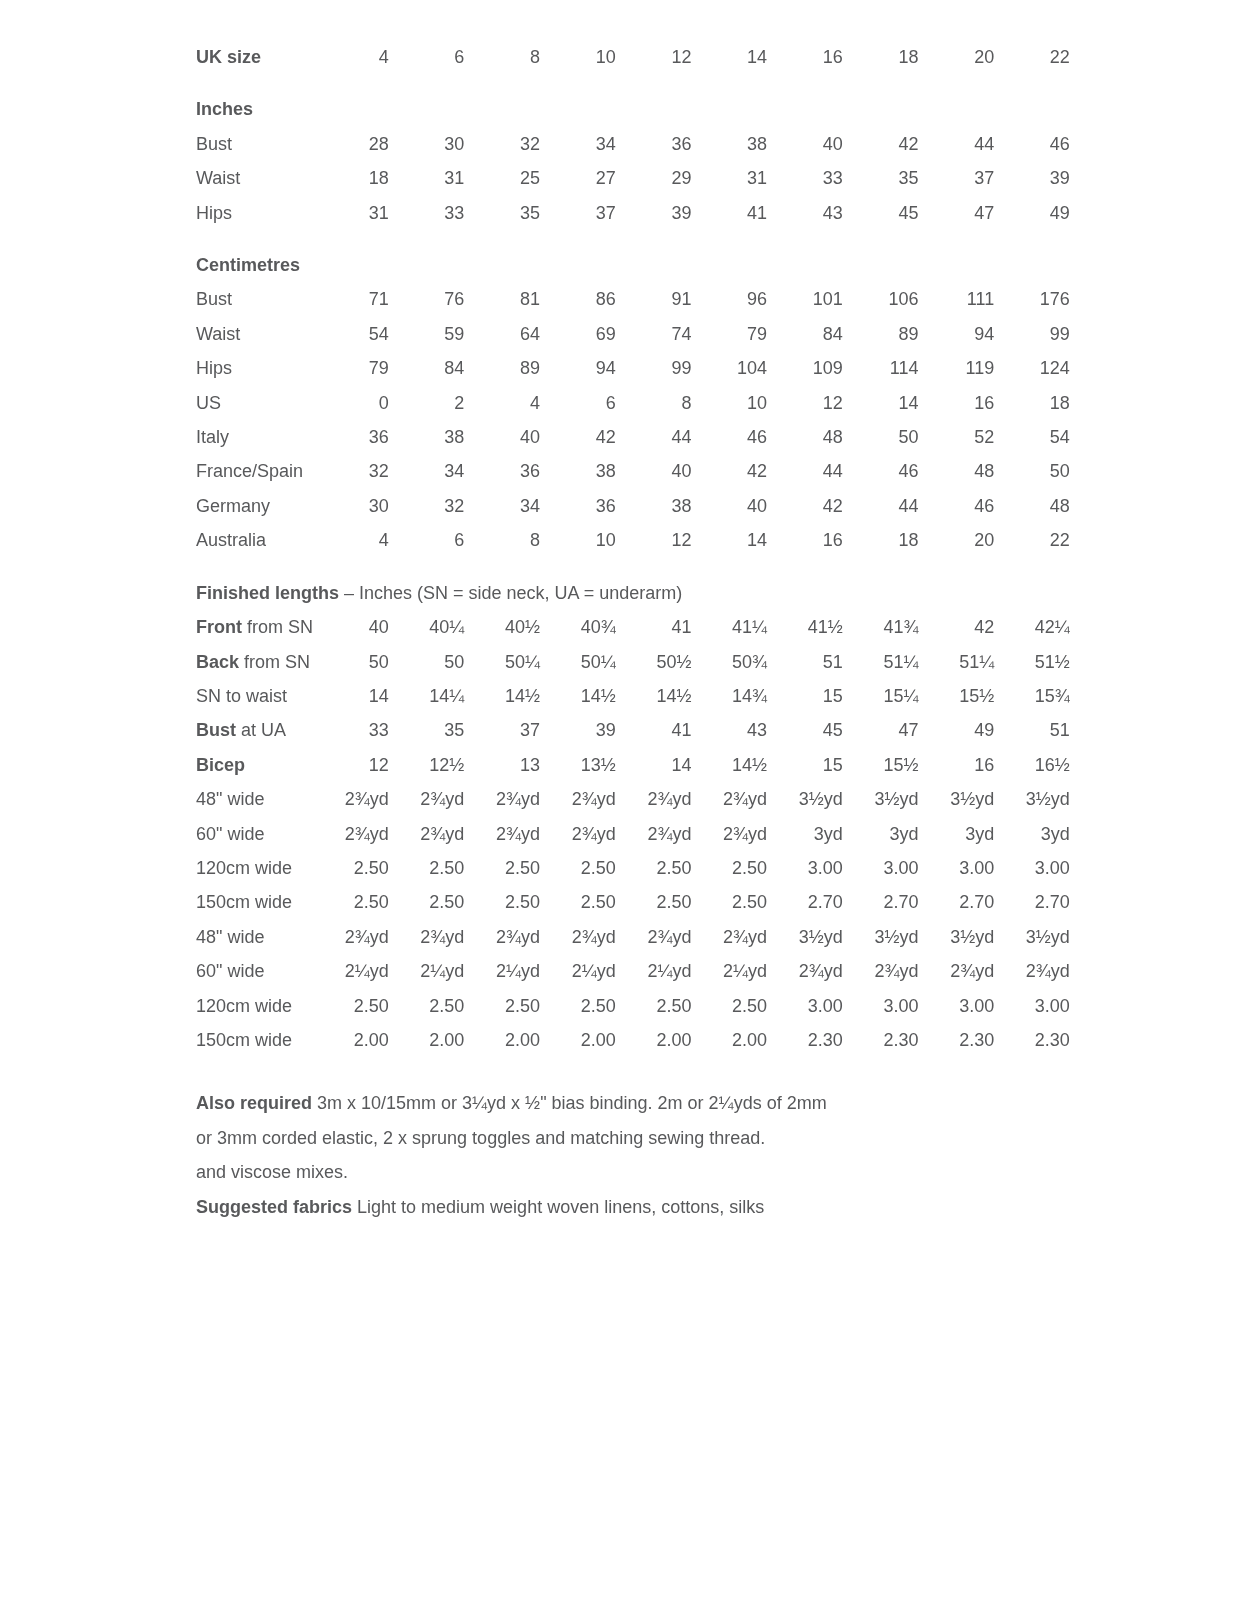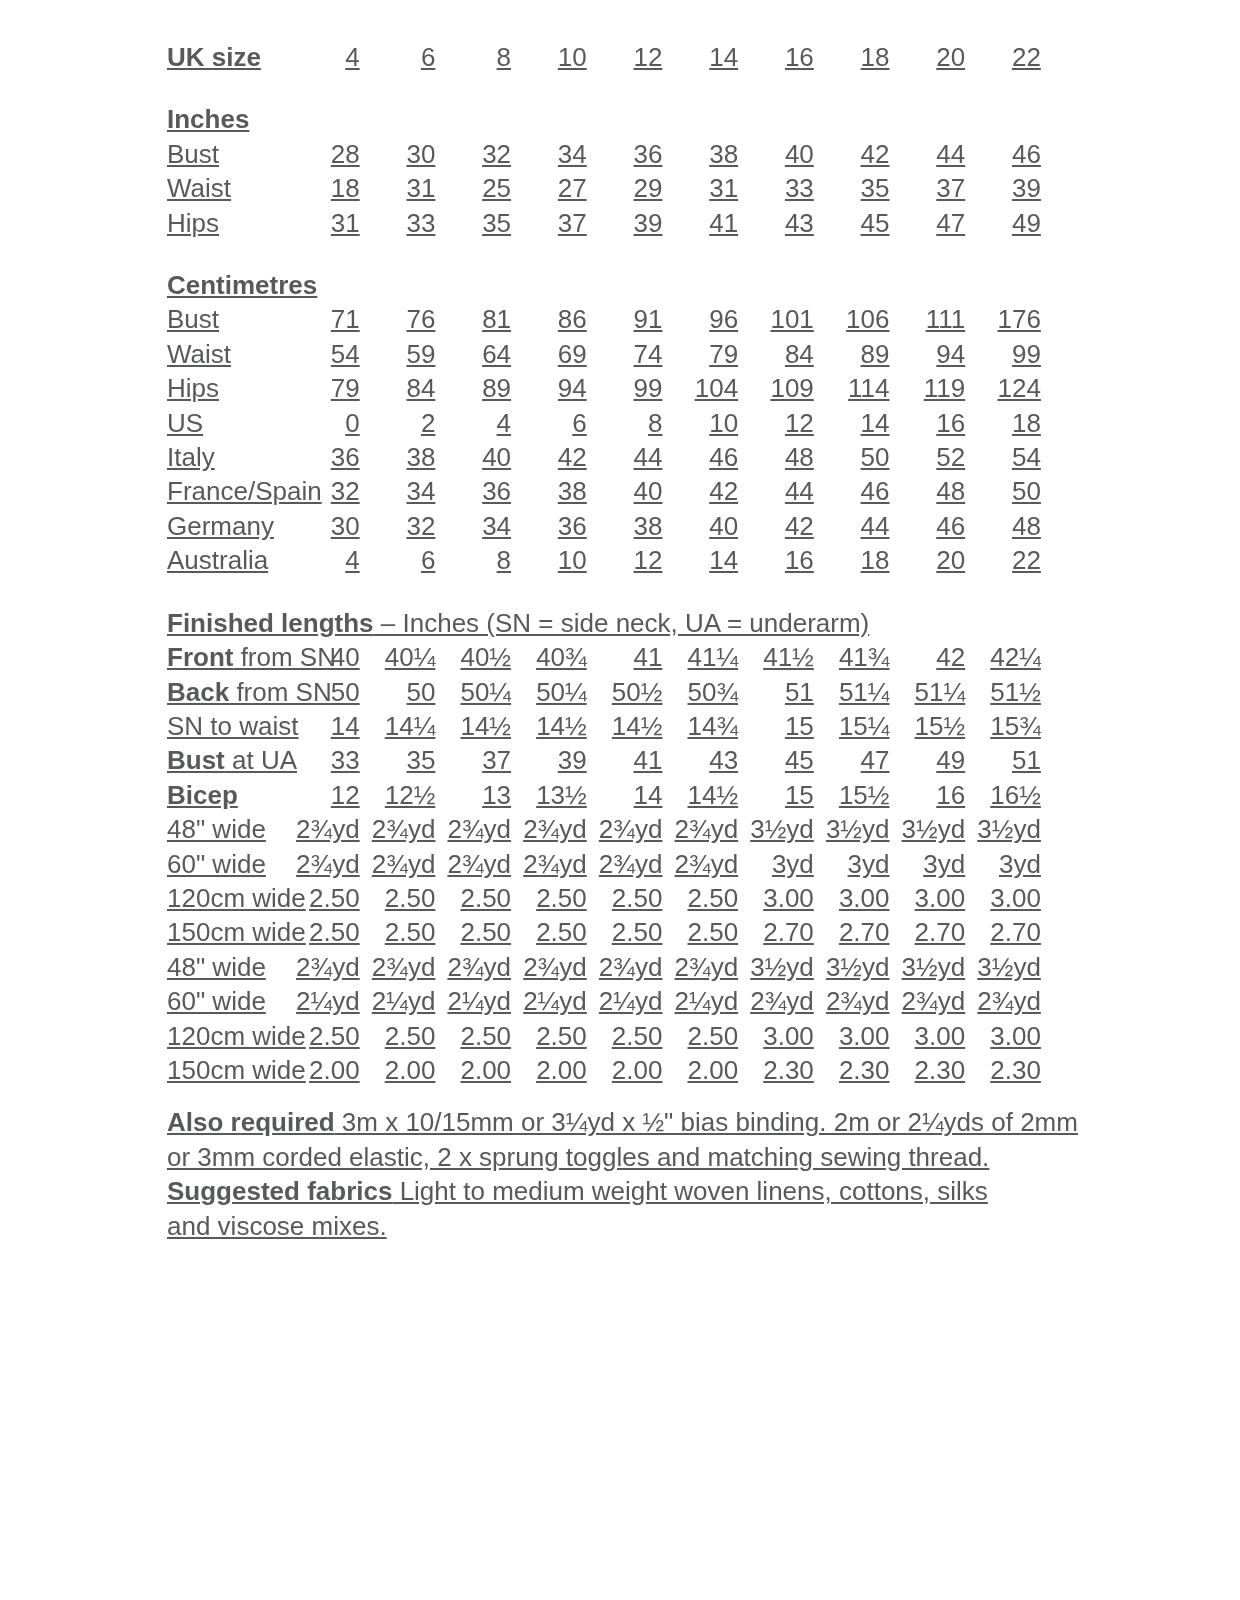--- a/index.html
+++ b/index.html
@@ -10,49 +10,48 @@
   body {
     width: 1240px;
     height: 1600px;
     position: relative;
     font-family: "Liberation Sans", sans-serif;
     color: #58595b;
     overflow: hidden;
   }
   .content {
     position: absolute;
-    left: 167px;
+    left: 196px;
     top: 40px;
     width: 930px;
-    font-size: 26px;
+    font-size: 18px;
     line-height: 34.4px;
     font-weight: 400;
-    text-decoration: underline;
   }
   .trow {
     display: grid;
     grid-template-columns: 117px repeat(10, 75.7px);
   }
   .trow .lbl {
     text-align: left;
     white-space: nowrap;
   }
   .trow .val {
     text-align: right;
     white-space: nowrap;
   }
   .sec-title {
-    margin-top: 28px;
+    margin-top: 18px;
     white-space: nowrap;
   }
   .bold {
     font-weight: 700;
   }
   .footer-block {
-    margin-top: 18px;
+    margin-top: 29px;
   }
   .footer-line {
     white-space: nowrap;
   }
 </style>
 </head>
 <body>
 
 <div class="content">
   <div id="chart-root">
@@ -381,16 +380,16 @@
         <div class="val">2.00</div>
         <div class="val">2.30</div>
         <div class="val">2.30</div>
         <div class="val">2.30</div>
         <div class="val">2.30</div>
       </div>
     </div>
   <div id="footer-root" class="footer-block">
       <div class="footer-line"><span class="bold">Also required</span><span> 3m x 10/15mm or 3¼yd x ½" bias binding. 2m or 2¼yds of 2mm</span></div>
       <div class="footer-line"><span>or 3mm corded elastic, 2 x sprung toggles and matching sewing thread.</span></div>
+      <div class="footer-line"><span>and viscose mixes.</span></div>
       <div class="footer-line"><span class="bold">Suggested fabrics</span><span> Light to medium weight woven linens, cottons, silks</span></div>
-      <div class="footer-line"><span>and viscose mixes.</span></div>
     </div>
 </div>
 
 </body></html>

